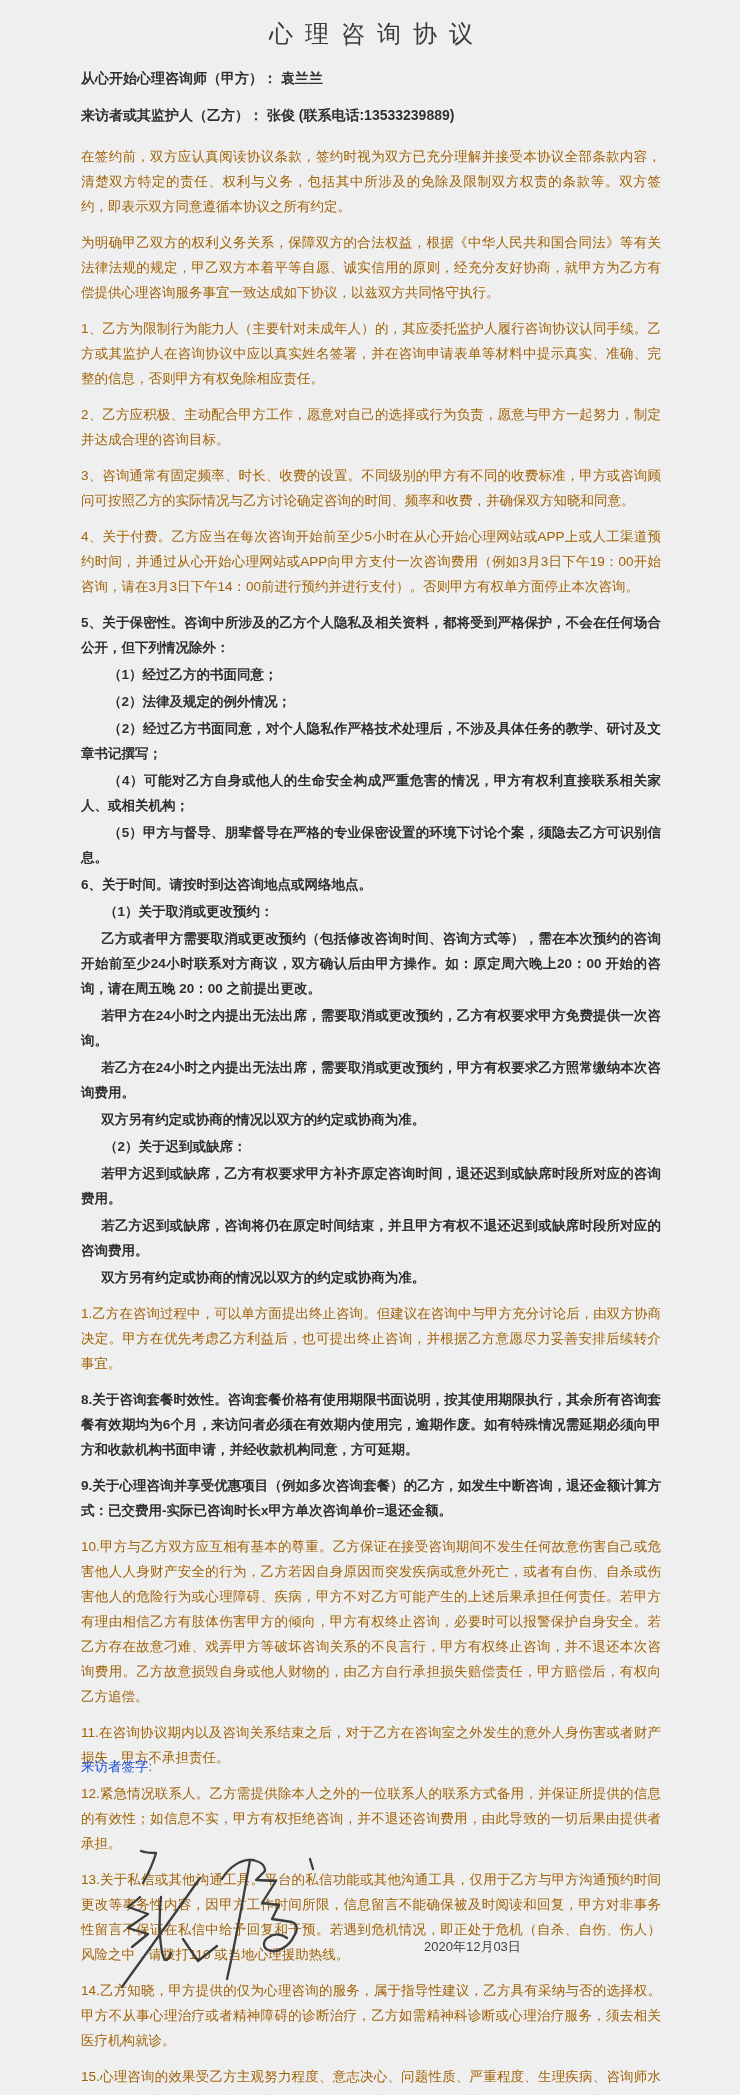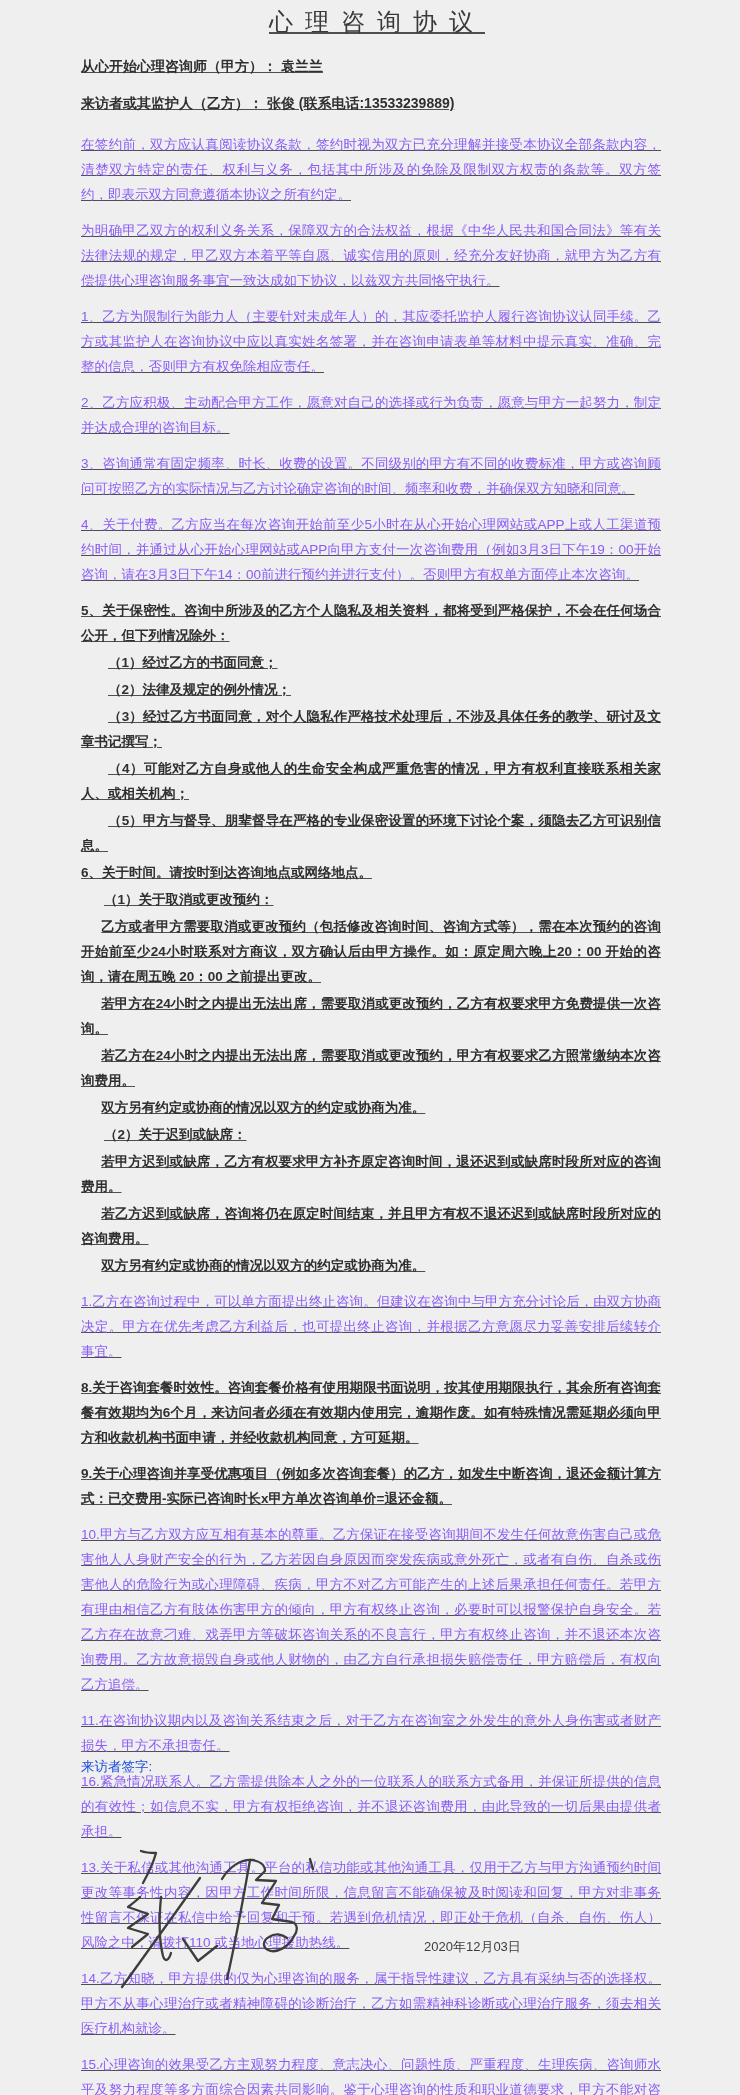--- a/index.html
+++ b/index.html
@@ -6,23 +6,22 @@
   body{
     width:740px;height:2095px;
     background:#efefef;
     font-family:"Liberation Sans","DejaVu Sans",sans-serif;
     overflow:hidden;
   }
   .page{
     position:relative;
     width:740px;height:1820px;
     box-sizing:border-box;
-    padding:4px 79px 0 81px;
+    padding:16px 79px 0 81px;
     color:#4f4f4f;
-    text-decoration:underline;
   }
   .doc-title{
     margin:2px 0 20px 0;
     text-align:center;
     font-size:24px;
     font-weight:400;
     color:#3a3a3a;
     letter-spacing:12px;
     text-indent:12px;
   }
@@ -31,21 +30,21 @@
     font-size:14px;
     font-weight:bold;
     color:#2f2f2f;
     line-height:16px;
   }
   .body-text p{
     margin:11px 0 0 0;
     font-size:13.5px;
     line-height:25px;
     text-align:justify;
-    color:#8b5cf6;
+    color:#a16207;
   }
   .body-text p.t{margin-top:2px;}
   .body-text p.b{font-weight:bold;color:#2f2f2f;}
   .sign-label{
     position:absolute;
     left:81px;top:1758px;
     font-size:13.5px;
     color:#1d4ed8;
   }
   .signature-svg{
@@ -73,39 +72,39 @@
   <div class="body-text">
       <p class="">在签约前，双方应认真阅读协议条款，签约时视为双方已充分理解并接受本协议全部条款内容，清楚双方特定的责任、权利与义务，包括其中所涉及的免除及限制双方权责的条款等。双方签约，即表示双方同意遵循本协议之所有约定。</p>
       <p class="">为明确甲乙双方的权利义务关系，保障双方的合法权益，根据《中华人民共和国合同法》等有关法律法规的规定，甲乙双方本着平等自愿、诚实信用的原则，经充分友好协商，就甲方为乙方有偿提供心理咨询服务事宜一致达成如下协议，以兹双方共同恪守执行。</p>
       <p class="">1、乙方为限制行为能力人（主要针对未成年人）的，其应委托监护人履行咨询协议认同手续。乙方或其监护人在咨询协议中应以真实姓名签署，并在咨询申请表单等材料中提示真实、准确、完整的信息，否则甲方有权免除相应责任。</p>
       <p class="">2、乙方应积极、主动配合甲方工作，愿意对自己的选择或行为负责，愿意与甲方一起努力，制定并达成合理的咨询目标。</p>
       <p class="">3、咨询通常有固定频率、时长、收费的设置。不同级别的甲方有不同的收费标准，甲方或咨询顾问可按照乙方的实际情况与乙方讨论确定咨询的时间、频率和收费，并确保双方知晓和同意。</p>
       <p class="">4、关于付费。乙方应当在每次咨询开始前至少5小时在从心开始心理网站或APP上或人工渠道预约时间，并通过从心开始心理网站或APP向甲方支付一次咨询费用（例如3月3日下午19：00开始咨询，请在3月3日下午14：00前进行预约并进行支付）。否则甲方有权单方面停止本次咨询。</p>
       <p class="b ">5、关于保密性。咨询中所涉及的乙方个人隐私及相关资料，都将受到严格保护，不会在任何场合公开，但下列情况除外：</p>
       <p class="b t" style="text-indent: 2em;">（1）经过乙方的书面同意；</p>
       <p class="b t" style="text-indent: 2em;">（2）法律及规定的例外情况；</p>
-      <p class="b t" style="text-indent: 2em;">（3）经过乙方书面同意，对个人隐私作严格技术处理后，不涉及具体任务的教学、研讨及文章书记撰写；</p>
+      <p class="b t" style="text-indent: 2em;">（2）经过乙方书面同意，对个人隐私作严格技术处理后，不涉及具体任务的教学、研讨及文章书记撰写；</p>
       <p class="b t" style="text-indent: 2em;">（4）可能对乙方自身或他人的生命安全构成严重危害的情况，甲方有权利直接联系相关家人、或相关机构；</p>
       <p class="b t" style="text-indent: 2em;">（5）甲方与督导、朋辈督导在严格的专业保密设置的环境下讨论个案，须隐去乙方可识别信息。</p>
       <p class="b t">6、关于时间。请按时到达咨询地点或网络地点。</p>
       <p class="b t" style="text-indent: 1.7em;">（1）关于取消或更改预约：</p>
       <p class="b t" style="text-indent: 1.5em;">乙方或者甲方需要取消或更改预约（包括修改咨询时间、咨询方式等），需在本次预约的咨询开始前至少24小时联系对方商议，双方确认后由甲方操作。如：原定周六晚上20：00 开始的咨询，请在周五晚 20：00 之前提出更改。</p>
       <p class="b t" style="text-indent: 1.5em;">若甲方在24小时之内提出无法出席，需要取消或更改预约，乙方有权要求甲方免费提供一次咨询。</p>
       <p class="b t" style="text-indent: 1.5em;">若乙方在24小时之内提出无法出席，需要取消或更改预约，甲方有权要求乙方照常缴纳本次咨询费用。</p>
       <p class="b t" style="text-indent: 1.5em;">双方另有约定或协商的情况以双方的约定或协商为准。</p>
       <p class="b t" style="text-indent: 1.7em;">（2）关于迟到或缺席：</p>
       <p class="b t" style="text-indent: 1.5em;">若甲方迟到或缺席，乙方有权要求甲方补齐原定咨询时间，退还迟到或缺席时段所对应的咨询费用。</p>
       <p class="b t" style="text-indent: 1.5em;">若乙方迟到或缺席，咨询将仍在原定时间结束，并且甲方有权不退还迟到或缺席时段所对应的咨询费用。</p>
       <p class="b t" style="text-indent: 1.5em;">双方另有约定或协商的情况以双方的约定或协商为准。</p>
       <p class="">1.乙方在咨询过程中，可以单方面提出终止咨询。但建议在咨询中与甲方充分讨论后，由双方协商决定。甲方在优先考虑乙方利益后，也可提出终止咨询，并根据乙方意愿尽力妥善安排后续转介事宜。</p>
       <p class="b ">8.关于咨询套餐时效性。咨询套餐价格有使用期限书面说明，按其使用期限执行，其余所有咨询套餐有效期均为6个月，来访问者必须在有效期内使用完，逾期作废。如有特殊情况需延期必须向甲方和收款机构书面申请，并经收款机构同意，方可延期。</p>
       <p class="b ">9.关于心理咨询并享受优惠项目（例如多次咨询套餐）的乙方，如发生中断咨询，退还金额计算方式：已交费用-实际已咨询时长x甲方单次咨询单价=退还金额。</p>
       <p class="">10.甲方与乙方双方应互相有基本的尊重。乙方保证在接受咨询期间不发生任何故意伤害自己或危害他人人身财产安全的行为，乙方若因自身原因而突发疾病或意外死亡，或者有自伤、自杀或伤害他人的危险行为或心理障碍、疾病，甲方不对乙方可能产生的上述后果承担任何责任。若甲方有理由相信乙方有肢体伤害甲方的倾向，甲方有权终止咨询，必要时可以报警保护自身安全。若乙方存在故意刁难、戏弄甲方等破坏咨询关系的不良言行，甲方有权终止咨询，并不退还本次咨询费用。乙方故意损毁自身或他人财物的，由乙方自行承担损失赔偿责任，甲方赔偿后，有权向乙方追偿。</p>
       <p class="">11.在咨询协议期内以及咨询关系结束之后，对于乙方在咨询室之外发生的意外人身伤害或者财产损失，甲方不承担责任。</p>
-      <p class="">16.紧急情况联系人。乙方需提供除本人之外的一位联系人的联系方式备用，并保证所提供的信息的有效性；如信息不实，甲方有权拒绝咨询，并不退还咨询费用，由此导致的一切后果由提供者承担。</p>
+      <p class="">12.紧急情况联系人。乙方需提供除本人之外的一位联系人的联系方式备用，并保证所提供的信息的有效性；如信息不实，甲方有权拒绝咨询，并不退还咨询费用，由此导致的一切后果由提供者承担。</p>
       <p class="">13.关于私信或其他沟通工具。平台的私信功能或其他沟通工具，仅用于乙方与甲方沟通预约时间更改等事务性内容，因甲方工作时间所限，信息留言不能确保被及时阅读和回复，甲方对非事务性留言不保证在私信中给予回复和干预。若遇到危机情况，即正处于危机（自杀、自伤、伤人）风险之中，请拨打110 或当地心理援助热线。</p>
       <p class="">14.乙方知晓，甲方提供的仅为心理咨询的服务，属于指导性建议，乙方具有采纳与否的选择权。甲方不从事心理治疗或者精神障碍的诊断治疗，乙方如需精神科诊断或心理治疗服务，须去相关医疗机构就诊。</p>
       <p class="">15.心理咨询的效果受乙方主观努力程度、意志决心、问题性质、严重程度、生理疾病、咨询师水平及努力程度等多方面综合因素共同影响。鉴于心理咨询的性质和职业道德要求，甲方不能对咨询效果做出绝对承诺。</p>
     </div>
 
   <div class="sign-label">来访者签字:</div>
 
   <svg class="signature-svg" viewBox="0 0 300 190" xmlns="http://www.w3.org/2000/svg" fill="none" stroke="#3d3d3d" stroke-width="2.3" stroke-linecap="round" stroke-linejoin="round">
     <path d="M81,21 C86,23 91,23 96,23 C93,34 88,44 83,53"></path>
     <path d="M80,67 C76,71 72,74 68,77 L88,84 L68,98 L88,104 L72,117"></path>

